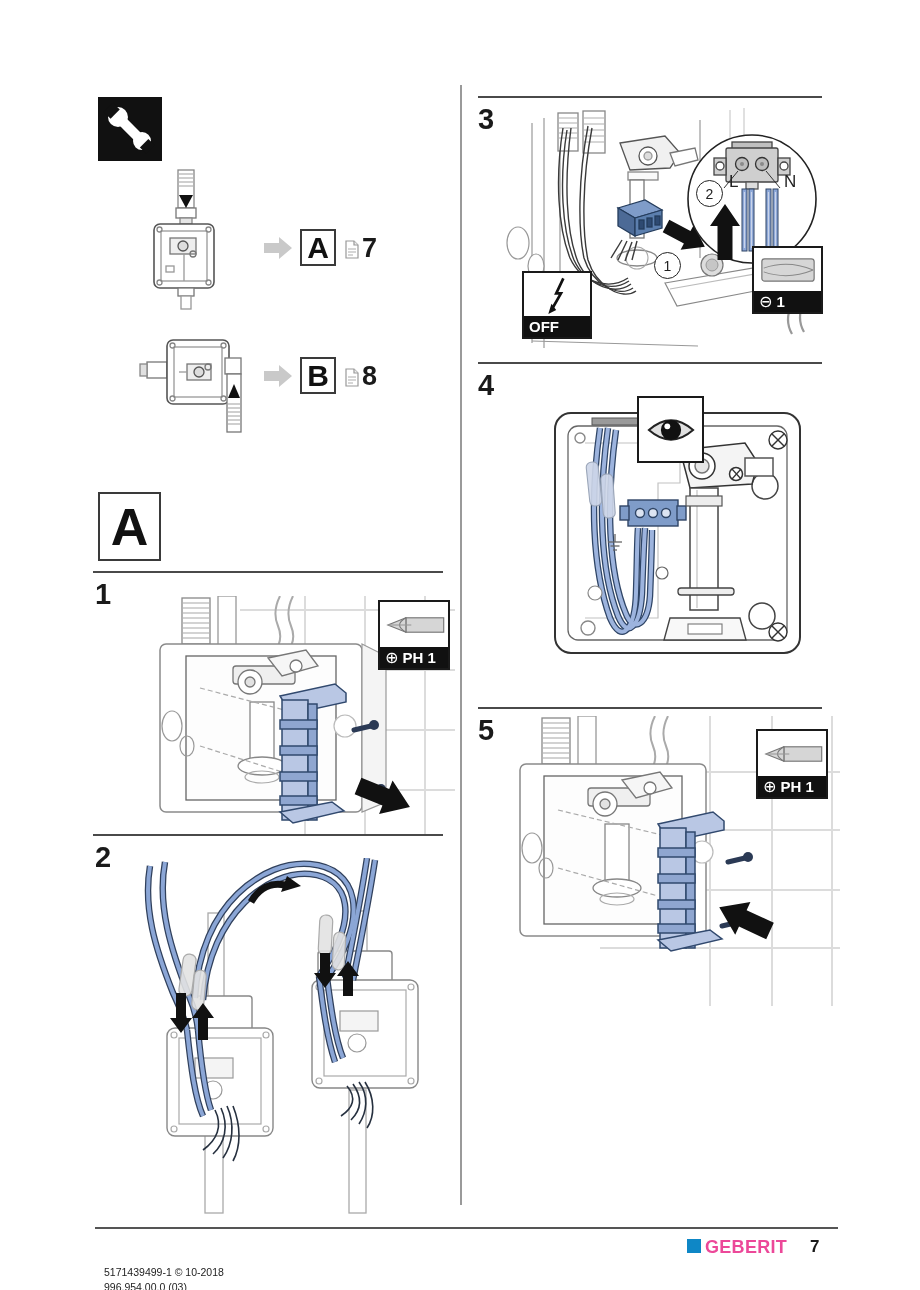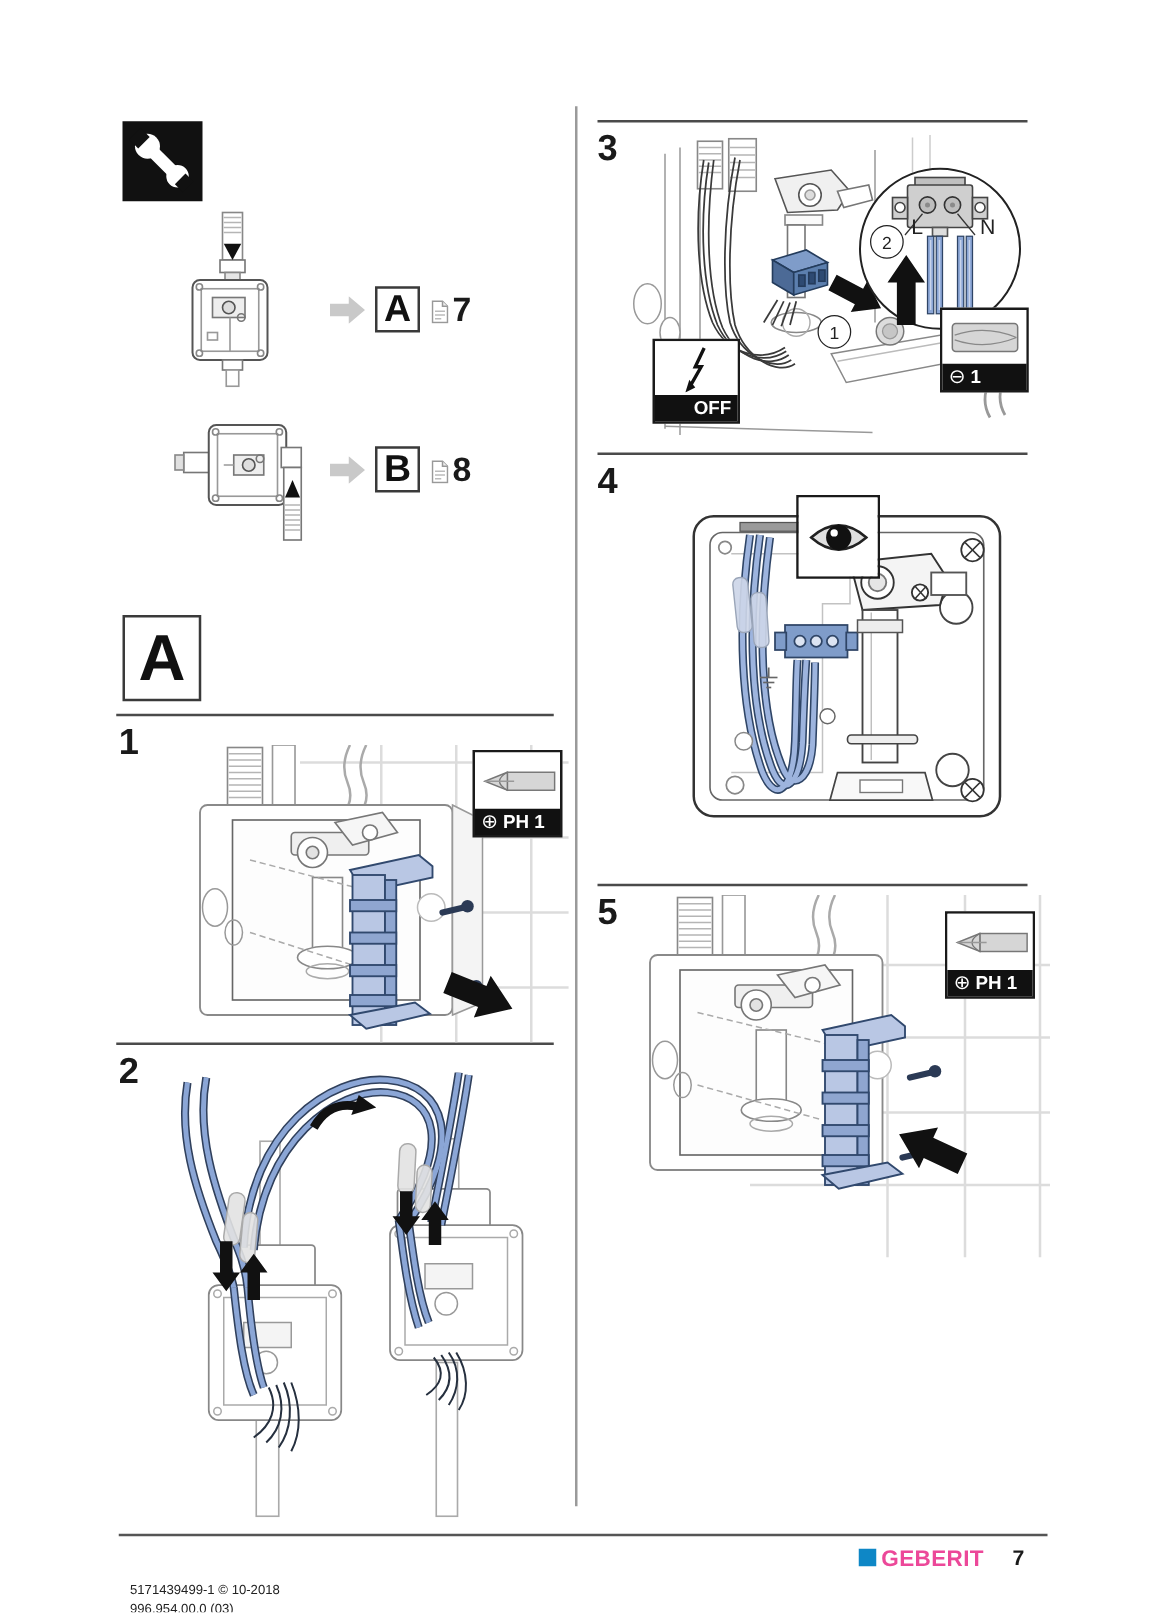--- a/index.html
+++ b/index.html
@@ -427,21 +427,21 @@
     <polygon points="247.5,152 262.5,152 262.5,118 270,118 255,96 240,118 247.5,118" fill="#111"></polygon>
   </svg>
 
   <div class="toolbadge" style="left:522px;top:271px;width:66px;height:64px;">
     <div class="iconarea">
       <svg width="44" height="38" viewBox="0 0 44 48">
         <path d="M30 3 L21 22 H27 L15 43" fill="none" stroke="#111" stroke-width="3.4"></path>
         <polygon points="11,48 21,43 15,35" fill="#111"></polygon>
       </svg>
     </div>
-    <div class="bar" style="justify-content:flex-end;">
+    <div class="bar" style="justify-content:flex-start;">
       <span>OFF</span>
     </div>
   </div>
 
   <div class="toolbadge" style="left:752px;top:246px;width:67px;height:64px;">
     <div class="iconarea">
       <svg width="58" height="28" viewBox="0 0 60 30">
         <rect x="2" y="3" width="56" height="24" rx="3" fill="#d6d6d6" stroke="#777" stroke-width="1.3"></rect>
         <path d="M57,15 Q30,4 4,13 M57,15 Q30,26 4,17" fill="none" stroke="#888" stroke-width="1.1"></path>
       </svg>

